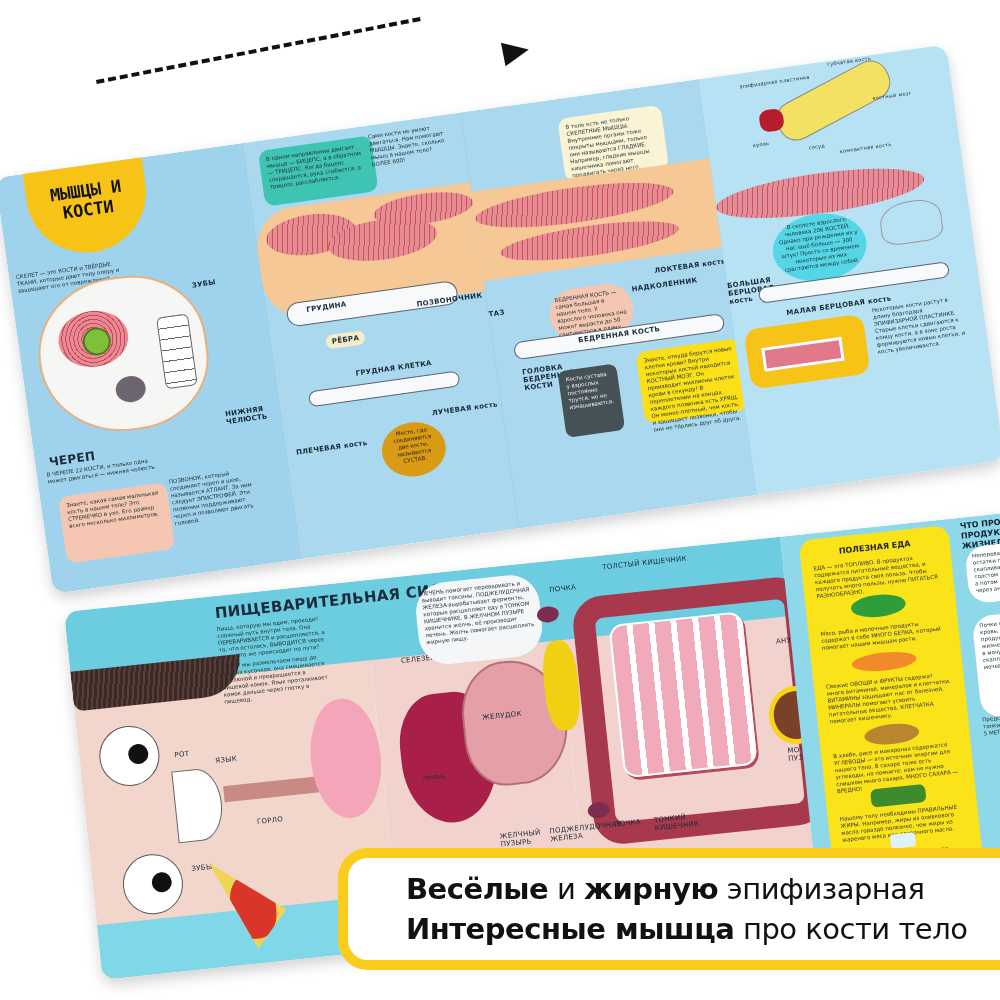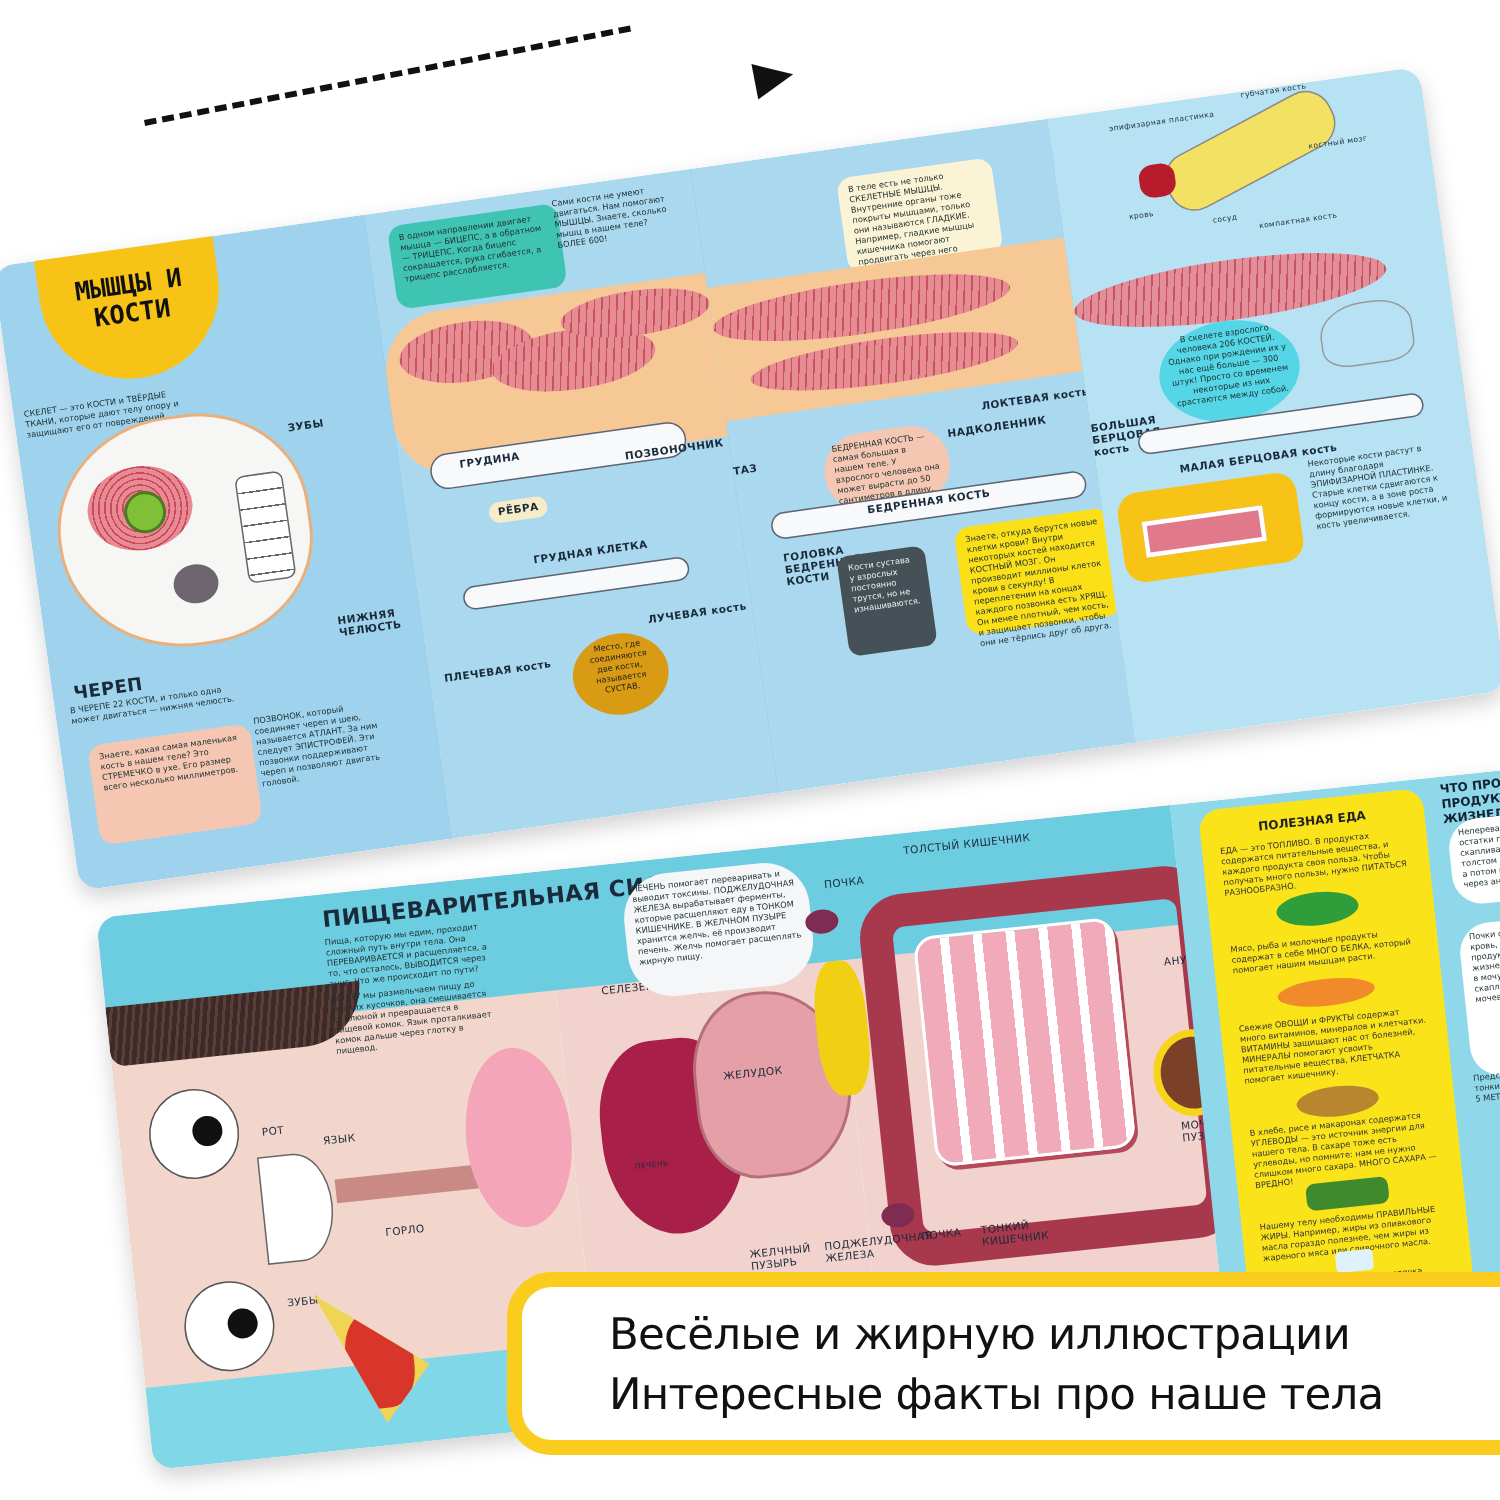--- a/index.html
+++ b/index.html
@@ -115,21 +115,21 @@
     .q-title { position:absolute; left:180px; top:4px; font-size:8px; font-weight:bold; color:#123; line-height:10px; }
 
     
     .caption {
       position:absolute; left:338px; top:848px; width:700px; height:122px;
       background:#ffffff; border:10px solid #f9cc1d; border-radius:30px;
       box-sizing:border-box; display:flex; flex-direction:column; justify-content:center;
       padding-left:58px;
     }
     .caption-line { font-family:"DejaVu Sans", sans-serif; font-size:29px; line-height:40px; color:#111; white-space:nowrap; letter-spacing:-0.5px; }
-    .caption-line b { font-weight:normal; }
+    .caption-line b { font-weight:bold; }
     .caption-line span { font-weight:normal; }
   </style>
 </head>
 <body>
 
 <div class="arrow-line"></div>
 <div class="arrow-head"></div>
 
 <div class="spread spread-top">
   <div class="page page-muscles">
@@ -276,18 +276,18 @@
     </div>
     <div class="q-title">ЧТО ПРОИСХОДИТ С ПРОДУКТАМИ ЖИЗНЕДЕЯТЕЛЬНОСТИ?</div>
     <div class="note" style="left:182px;top:30px;width:60px;height:45px;background:#fff;border-radius:20px;">Непереваренные остатки пищи скапливаются в толстом кишечнике, а потом выводятся через анус.</div>
     <div class="note" style="left:182px;top:100px;width:60px;height:90px;background:#fff;border-radius:20px;">Почки фильтруют кровь, превращая продукты жизнедеятельности в мочу, которая скапливается в мочевом пузыре.</div>
     <div class="note" style="left:182px;top:200px;width:60px;padding:0;">Представьте, тонкий кишечник в 5 МЕТРОВ длиной!</div>
   </div>
 </div>
 
 <div class="caption">
   <div class="caption-line">
-    <b>Весёлые</b><span> и </span><b>жирную</b><span> иллюстрации</span>
+    <b>Весёлые</b><span> и </span><b>жирную</b><span> эпифизарная</span>
   </div>
   <div class="caption-line">
-    <b>Интересные факты</b><span> про наше тела</span>
+    <b>Интересные мышца</b><span> про кости тело</span>
   </div>
 </div>
 
 </body></html>

